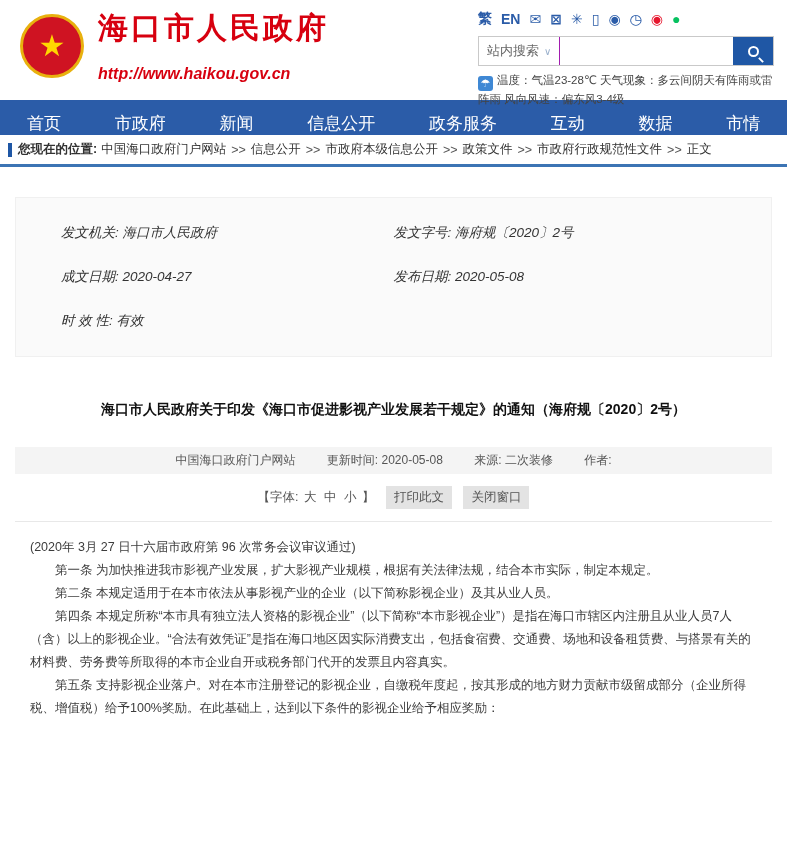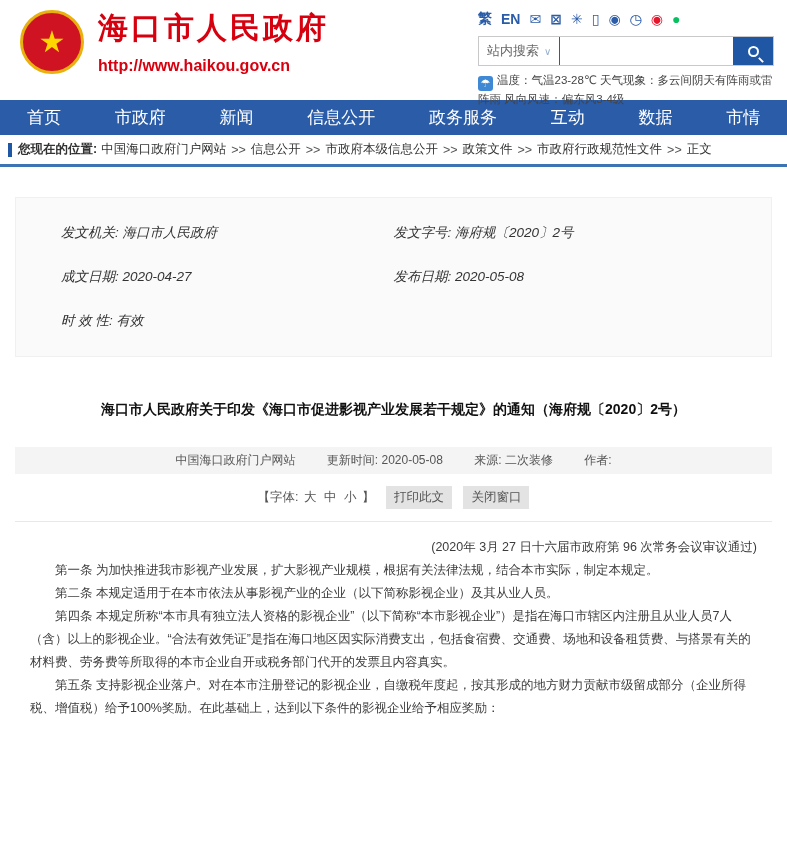--- a/index.html
+++ b/index.html
@@ -7,39 +7,39 @@
   body { font-family: "Liberation Sans", "DejaVu Sans", sans-serif; color:#333; }
   .page { width: 787px; margin: 0 auto; background:#fff; position:relative; }
 
   
   .site-header { height:100px; position:relative; }
   .logo-block { position:absolute; left:20px; top:8px; display:flex; align-items:center; }
   .emblem { width:64px; height:64px; border-radius:50%; background:#cf1322; border:3px solid #e8b10e;
             display:flex; align-items:center; justify-content:center; color:#ffd700; font-size:30px; }
   .site-ids { margin-left:14px; }
   .site-title { color:#d7000f; font-size:30px; font-weight:bold; letter-spacing:3px; }
-  .site-url { color:#d7000f; font-size:16px; font-weight:bold; margin-top:8px; }
+  .site-url { color:#d7000f; font-size:16px; font-weight:bold; margin-top:16px;font-style:italic; }
   .header-right { position:absolute; left:478px; top:8px; width:296px; }
   .quick-links { display:flex; align-items:center; gap:9px; height:22px; font-size:14px; color:#2b5ca8; }
   .quick-links .qi { cursor:pointer; font-weight:bold; }
   .qi.red { color:#e6162d; } .qi.green { color:#07c160; }
   .search-bar { margin-top:6px; height:30px; border:1px solid #c9c9c9; display:flex; align-items:stretch; background:#fff; }
   .search-cat { display:flex; align-items:center; gap:5px; padding:0 8px; font-size:13px; color:#666;
                 border-right:1px solid #a21caf; cursor:pointer; white-space:nowrap; }
   .search-cat .chev { color:#9ab0cc; font-size:10px; }
   .search-input { flex:1; border:none; outline:none; font-size:13px; padding:0 6px; min-width:0; }
   .search-btn { width:40px; background:#1f57a5; border:none; cursor:pointer; display:flex; align-items:center; justify-content:center; }
   .mag { display:inline-block; width:11px; height:11px; border:2px solid #fff; border-radius:50%; position:relative; }
   .mag::after { content:""; position:absolute; width:2px; height:6px; background:#fff; transform:rotate(-45deg); left:10px; top:9px; }
   .weather { margin-top:6px; font-size:11.5px; color:#444; line-height:16px; }
   .wicon { display:inline-block; width:15px; height:15px; background:#3f88d4; color:#fff; border-radius:3px;
            font-size:11px; line-height:15px; text-align:center; vertical-align:-3px; margin-right:4px; }
 
   
-  .main-nav { height:35px; background:#2b5ca8; display:flex; align-items:center; justify-content:space-around; }
+  .main-nav { height:35px; background:#2b5ca8; display:flex; align-items:flex-end; justify-content:space-around; }
   .nav-item { color:#fff; font-size:17px; text-decoration:none; cursor:pointer; }
 
   
   .breadcrumb { display:flex; align-items:center; height:32px; padding-left:8px; font-size:12.5px; color:#333;
                 border-bottom:3px solid #3c74b4; }
   .bc-bar { width:4px; height:14px; background:#1f57a5; margin-right:6px; }
   .bc-label { font-weight:bold; margin-right:4px; }
   .bc-seg { color:#333; cursor:pointer; }
   .bc-sep { color:#555; margin:0 5px; }
 
@@ -53,21 +53,21 @@
   .info-strip span.group { margin:0 14px; }
   .font-controls { margin-top:12px; text-align:center; font-size:12.5px; color:#555; }
   .fc-size { cursor:pointer; margin:0 2px; color:#555; }
   .fc-btn { background:#e3e3e3; border:none; color:#555; font-size:12.5px; padding:3px 8px; margin-left:8px; cursor:pointer;
             font-family:inherit; }
   .divider { border-bottom:1px solid #e8e8e8; margin:12px 15px 0; }
 
   
   .article-body { padding:14px 30px 22px; font-size:12.5px; line-height:23px; color:#3c3c3c; }
   .article-body p { text-indent:2em; }
-  .article-body p.center { text-align:right; text-indent:0; }
+  .article-body p.center { text-align:left; text-indent:0; }
 </style>
 </head>
 <body>
 
 <div class="page">
 
   <header class="site-header">
     <div class="logo-block">
       <div class="emblem">★</div>
       <div class="site-ids">

